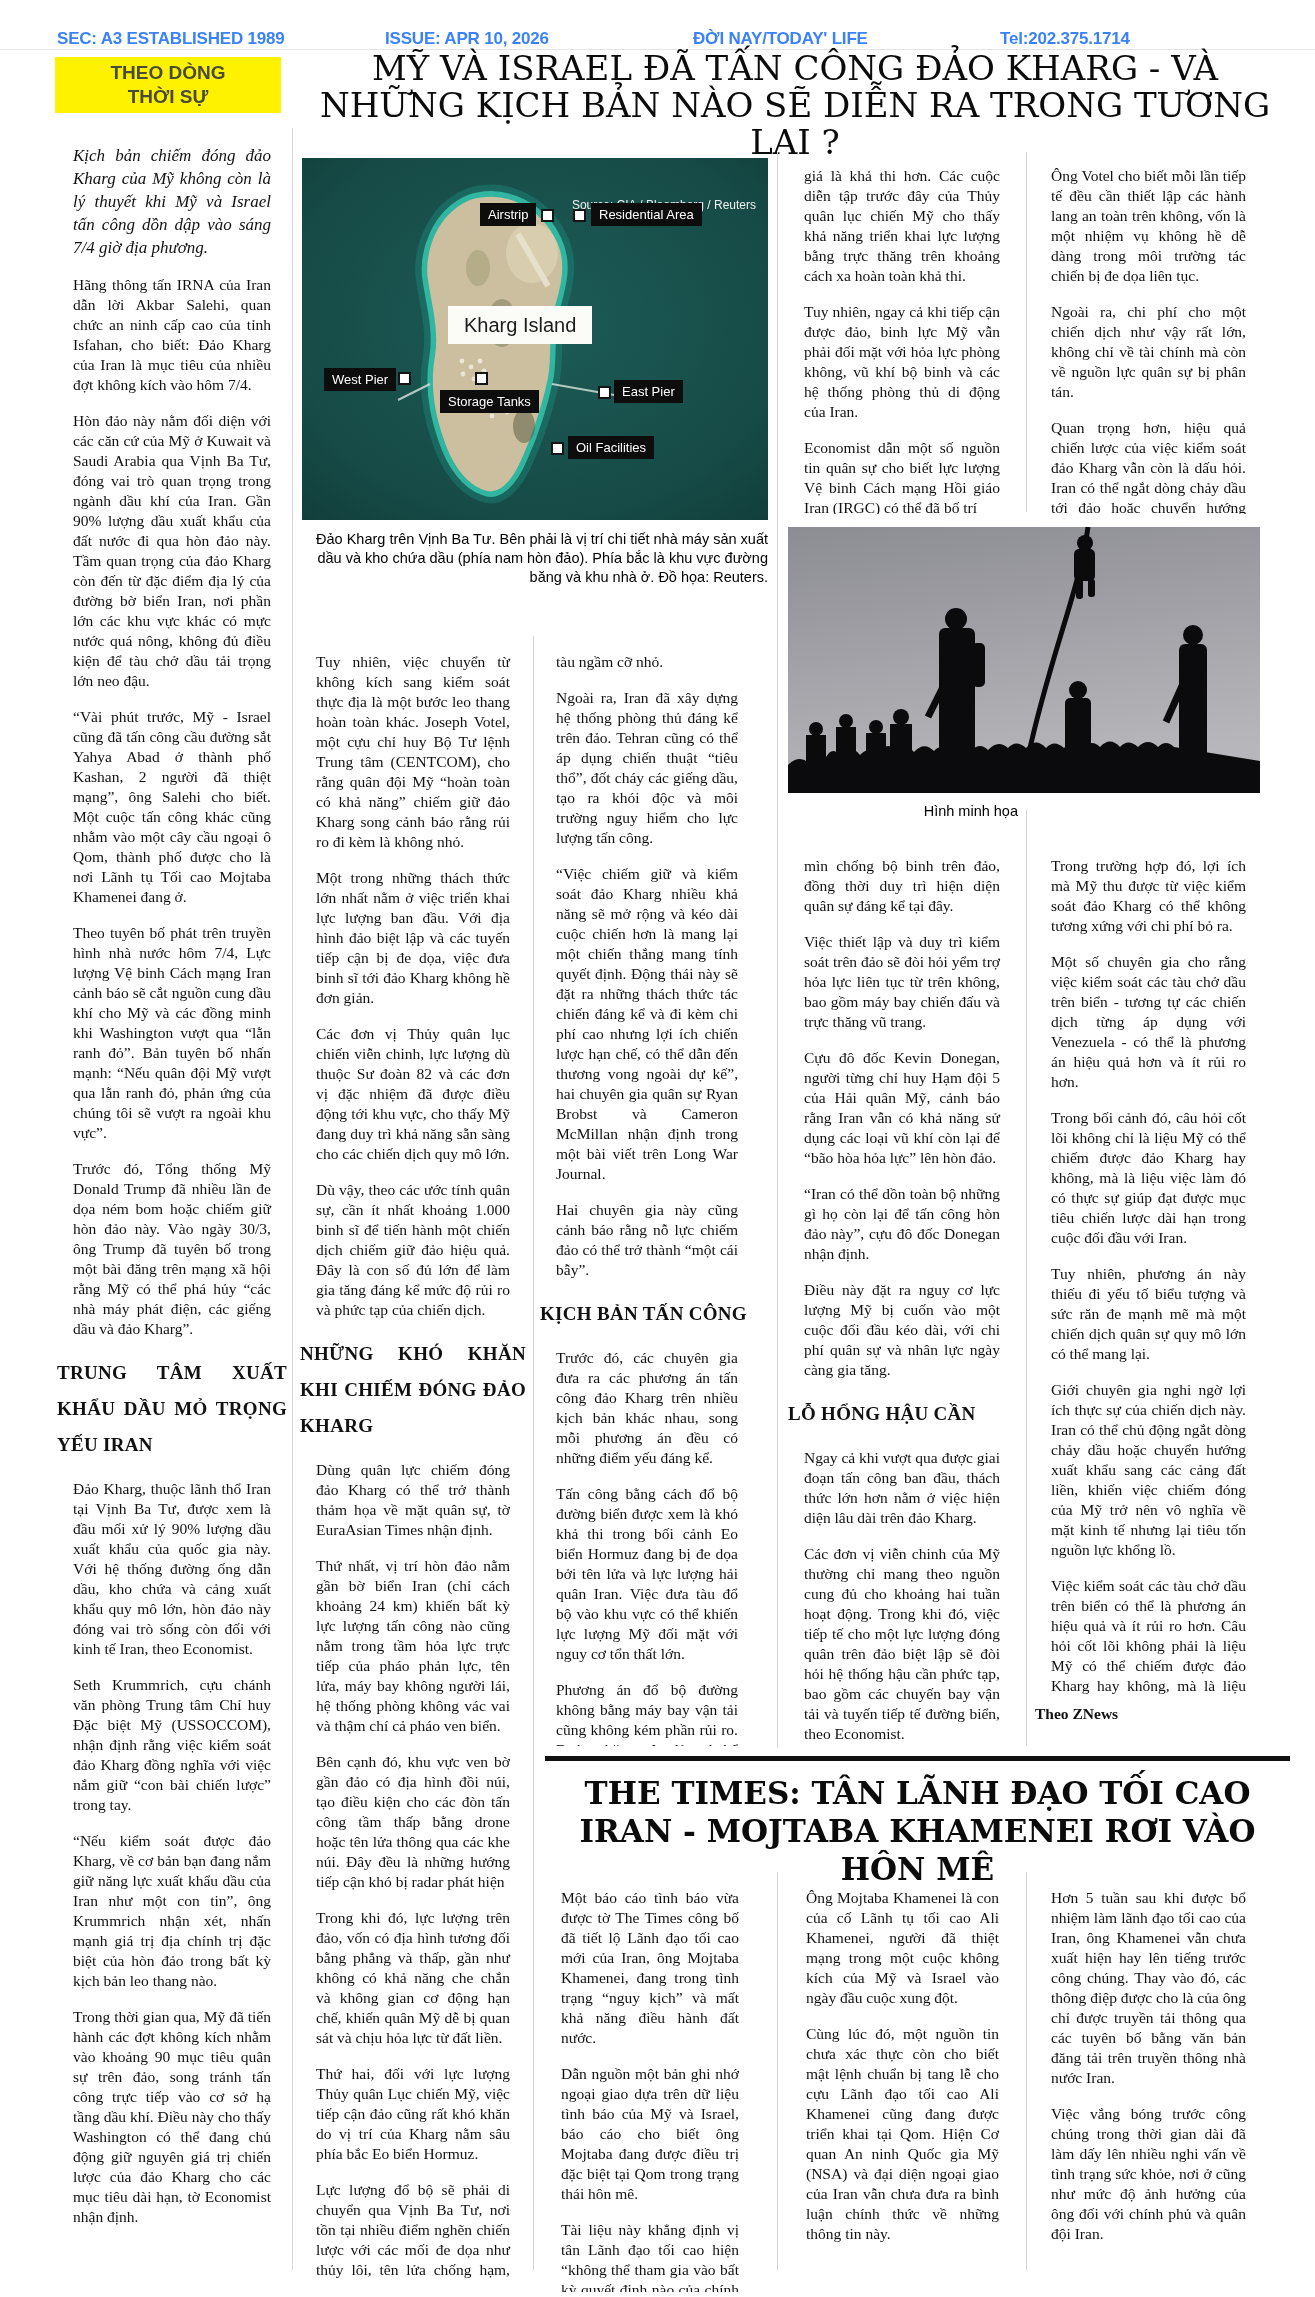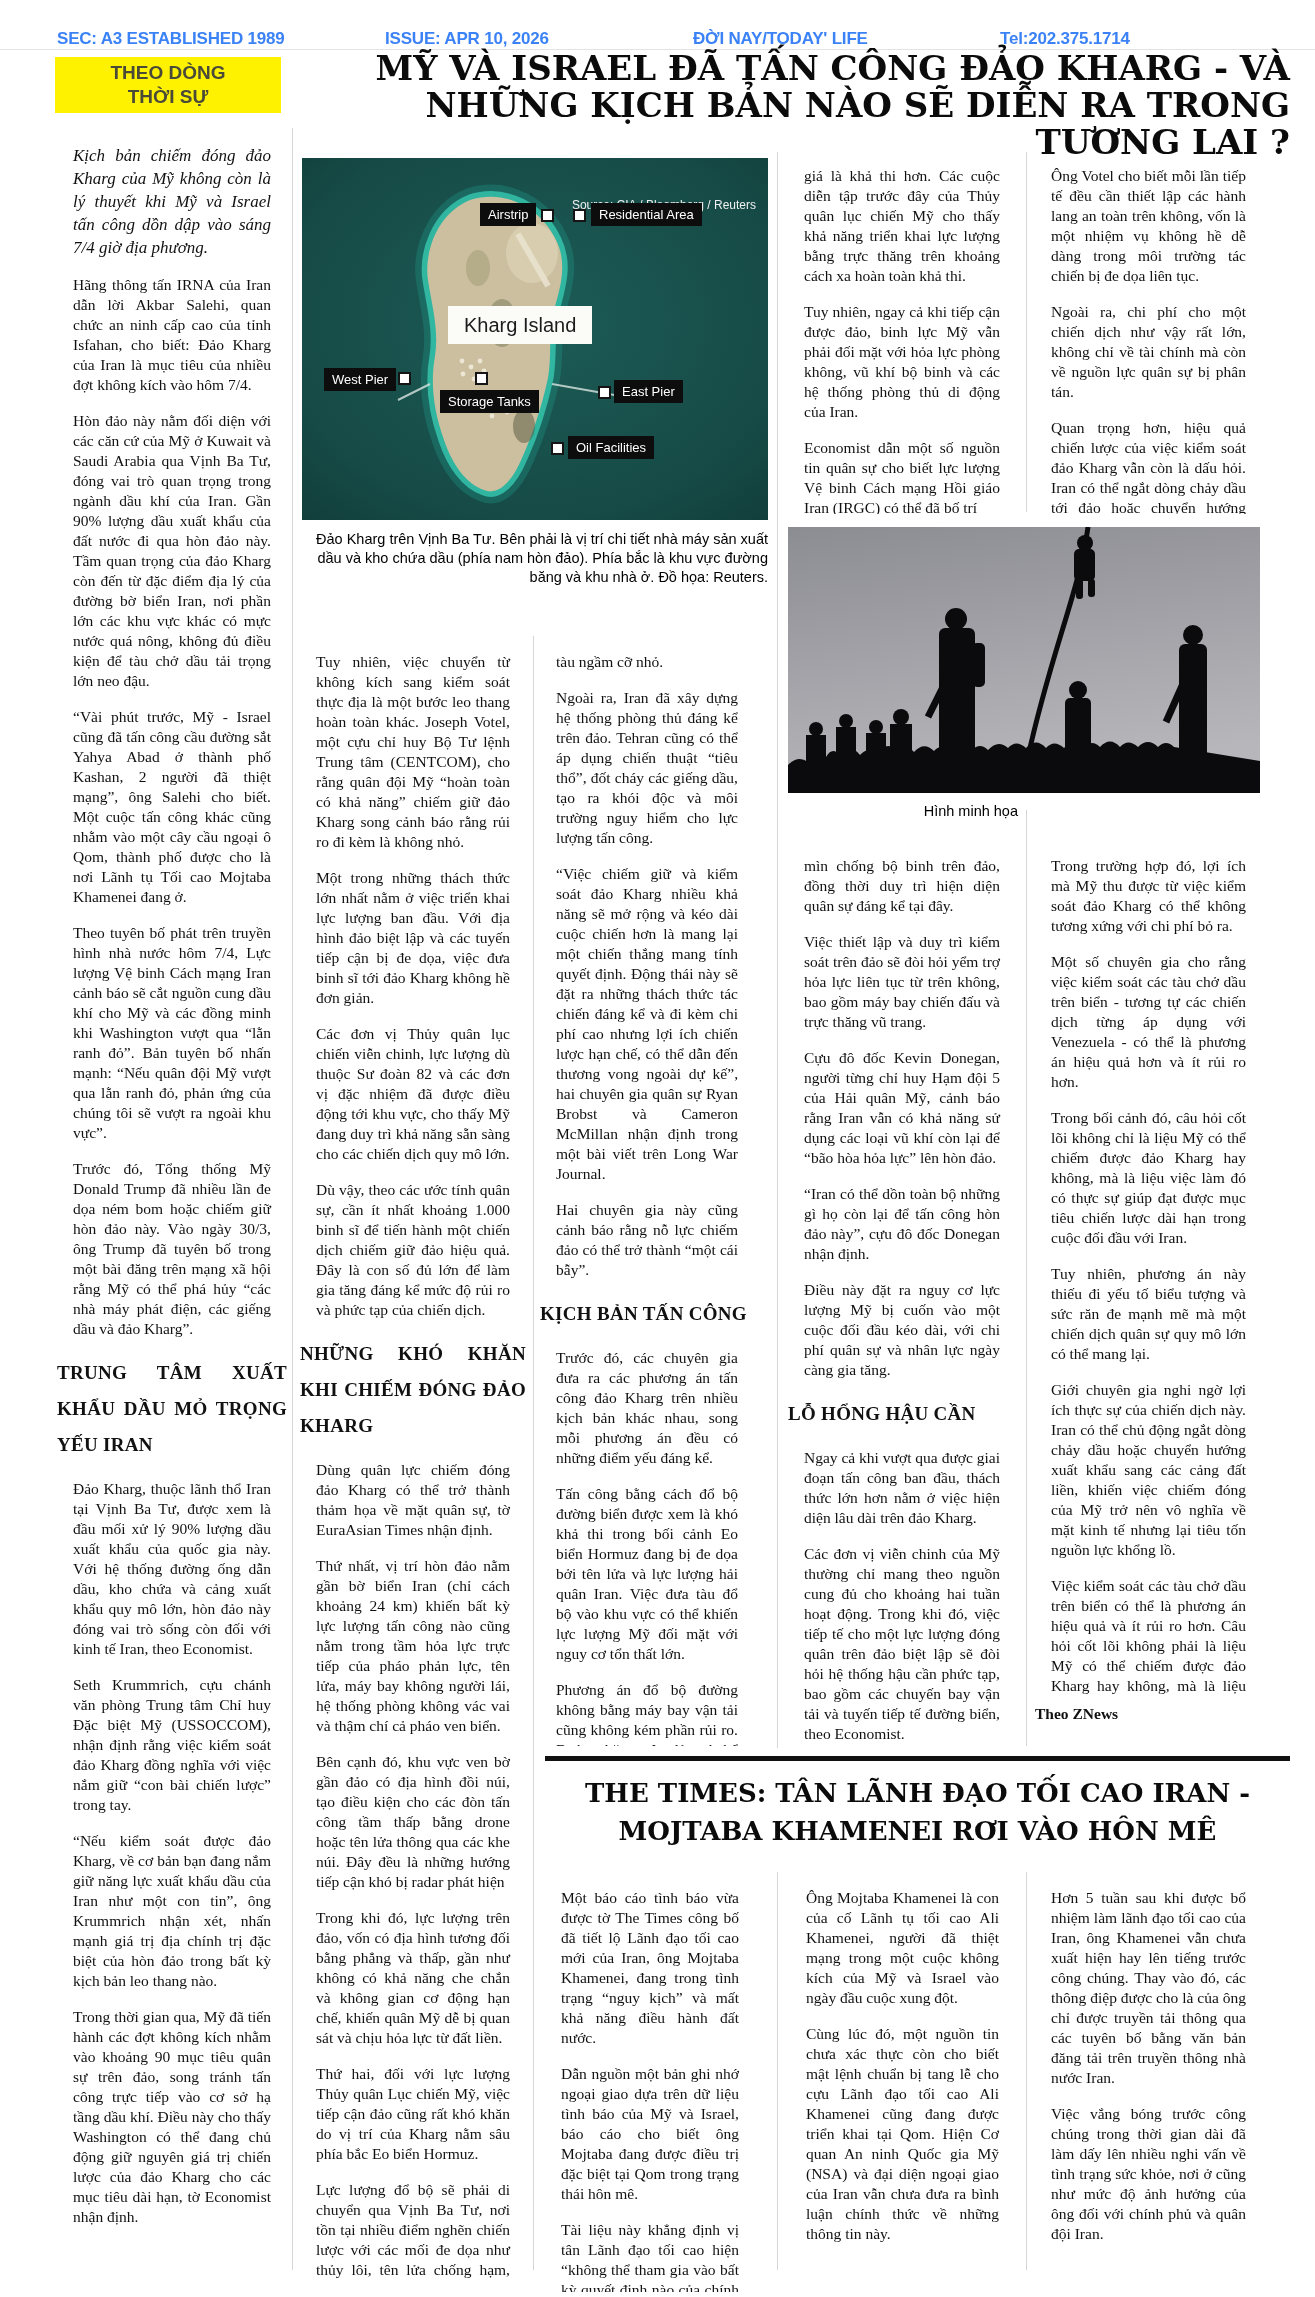--- a/index.html
+++ b/index.html
@@ -6,25 +6,25 @@
   #page{position:relative;width:1315px;height:2297px;background:#ffffff;overflow:hidden;
         font-family:"Liberation Serif",serif;color:#0d0d0d;}
   
   .mast{position:absolute;top:20px;font:bold 17px/22px "Liberation Sans",sans-serif;color:#3b82f6;letter-spacing:-0.2px;white-space:nowrap;margin-top:8px;}
   .mast-rule{position:absolute;left:0;top:49px;width:1315px;height:1px;background:#e3e3e3;}
   
   .badge{position:absolute;left:55px;top:57px;width:226px;height:56px;background:#fff200;
          display:flex;flex-direction:column;align-items:center;justify-content:center;
          font:bold 19px/24px "Liberation Sans",sans-serif;color:#4a4a38;}
   
-  .headline1{position:absolute;left:300px;top:50px;width:990px;text-align:right;
-             font-family:"DejaVu Serif",serif;font-weight:bold;font-size:34px;line-height:37px;color:#0b0b0b;}
+  .headline1{position:absolute;left:300px;top:50px;width:990px;text-align:center;
+             font-family:"DejaVu Serif",serif;font-weight:normal;font-size:34px;line-height:37px;color:#0b0b0b;}
   .divider2{position:absolute;left:545px;top:1756px;width:745px;height:5px;background:#111;}
   .headline2{position:absolute;left:545px;top:1774px;width:745px;text-align:center;
-             font-family:"DejaVu Serif",serif;font-weight:bold;font-size:26px;line-height:38px;color:#0b0b0b;}
+             font-family:"DejaVu Serif",serif;font-weight:bold;font-size:31px;line-height:38px;color:#0b0b0b;}
   
   .col{position:absolute;text-align:justify;font-size:15.5px;line-height:20px;color:#111;overflow:hidden;}
   .col p{margin:16px;}
   .lede{font-style:italic;font-size:17px;line-height:23px;margin:0 0 18px 0;}
   .colhead{font-weight:bold;font-size:19px;line-height:36px;margin:14px 0 12px 0;letter-spacing:.3px;}
   .credit{position:absolute;left:1035px;top:1704px;width:227px;text-align:left;
           font:bold 15.5px/20px "Liberation Serif",serif;color:#111;}
   
   .vrule{position:absolute;width:1px;background:#d6d6d6;}
   

